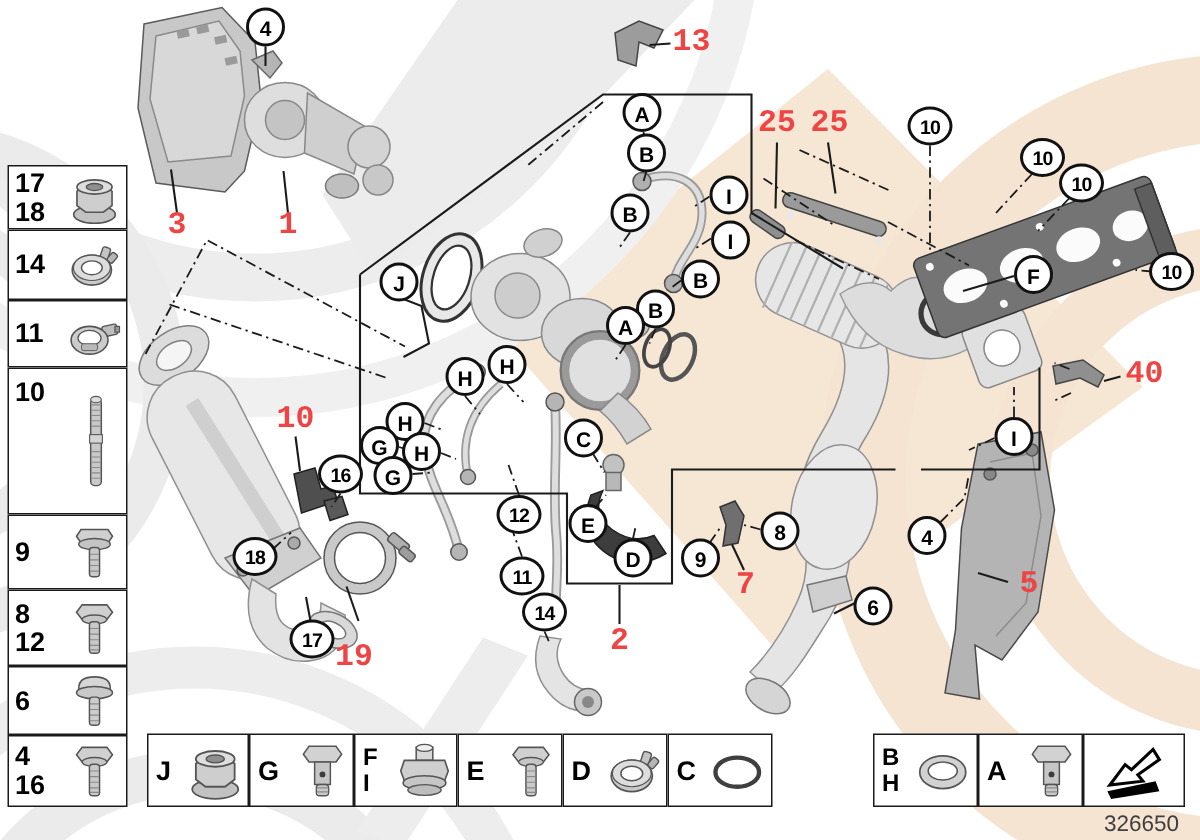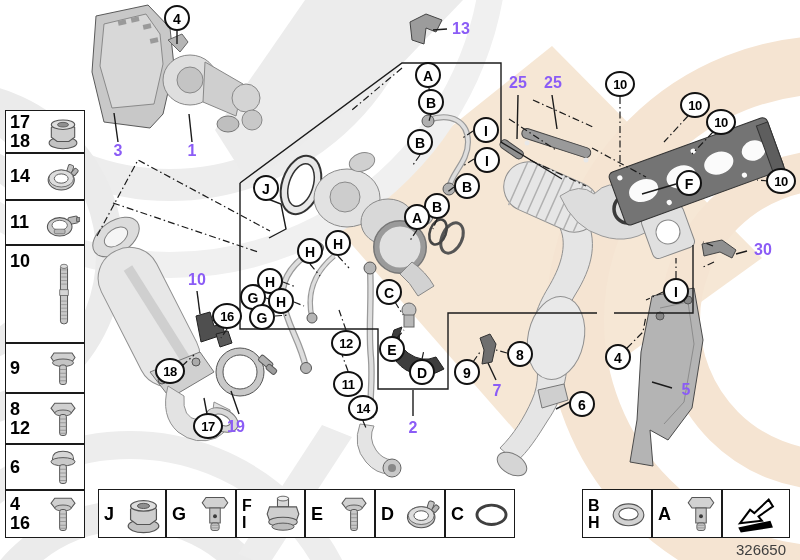--- a/index.html
+++ b/index.html
@@ -5,22 +5,22 @@
   html,body{margin:0;padding:0;background:#fff;}
   #canvas{position:relative;width:800px;height:560px;overflow:hidden;background:#fff;
           font-family:"Liberation Sans",sans-serif;}
   svg{display:block;}
   #bg{position:absolute;left:0;top:0;z-index:0;}
   #art{position:absolute;left:0;top:0;z-index:1;}
   .co{position:absolute;width:26px;height:26px;border:2px solid #111;border-radius:50%;
       background:#fff;font-weight:bold;font-size:14px;line-height:24px;text-align:center;
       color:#000;z-index:5;transform:translate(-50%,-50%);box-sizing:border-box;}
   .co2{width:30px;font-size:13px;letter-spacing:-0.5px;}
-  .pl{position:absolute;font-weight:bold;font-size:16px;color:#8b5cf6;z-index:5;
-      transform:translate(-50%,-50%);white-space:nowrap;}
+  .pl{position:absolute;font-weight:bold;font-size:21px;color:#ef4444;z-index:5;
+      transform:translate(-50%,-50%);white-space:nowrap;font-family:Liberation Mono, monospace;}
   .sbox{position:absolute;left:5px;width:80px;border:1.7px solid #1a1a1a;background:#fff;
         box-sizing:border-box;z-index:6;display:flex;align-items:center;}
   .sbox .slab{display:flex;flex-direction:column;justify-content:center;padding-left:4px;
         font-weight:bold;font-size:18px;line-height:19px;color:#000;min-width:30px;}
   .sbox svg{margin-left:auto;margin-right:3px;}
   .lbox{position:absolute;top:489px;height:49px;border:1.7px solid #1a1a1a;background:#fff;
         box-sizing:border-box;z-index:6;display:flex;align-items:center;}
   .lbox .llab{display:flex;flex-direction:column;justify-content:center;padding-left:5px;
         font-weight:bold;font-size:18px;line-height:18px;color:#000;min-width:20px;}
   .lbox svg{margin-left:auto;margin-right:2px;}
@@ -273,25 +273,25 @@
   <div class="co" style="left:582px;top:404px">6</div>
   <div class="co" style="left:618px;top:357px">4</div>
   <div class="co" style="left:676px;top:291px">I</div>
 
   <div class="pl" style="left:118px;top:151px">3</div>
   <div class="pl" style="left:192px;top:151px">1</div>
   <div class="pl" style="left:461px;top:29px">13</div>
   <div class="pl" style="left:518px;top:83px">25</div>
   <div class="pl" style="left:553px;top:83px">25</div>
   <div class="pl" style="left:197px;top:280px">10</div>
-  <div class="pl" style="left:236px;top:427px">19</div>
+  <div class="pl" style="left:236px;top:439px">19</div>
   <div class="pl" style="left:413px;top:428px">2</div>
   <div class="pl" style="left:497px;top:391px">7</div>
   <div class="pl" style="left:686px;top:390px">5</div>
-  <div class="pl" style="left:763px;top:250px">30</div>
+  <div class="pl" style="left:763px;top:250px">40</div>
 
   <svg width="0" height="0" style="position:absolute">
     <defs>
       <symbol id="sym-flange-nut" viewBox="0 0 48 52">
         <ellipse cx="24" cy="41" rx="19" ry="8" fill="#c2c2c2" stroke="#555" stroke-width="1.5"></ellipse>
         <polygon points="8,20 16,13 32,13 40,20 40,33 32,39 16,39 8,33" fill="#cecece" stroke="#555" stroke-width="1.5"></polygon>
         <ellipse cx="24" cy="16" rx="16" ry="6.5" fill="#dedede" stroke="#555" stroke-width="1.5"></ellipse>
         <ellipse cx="24" cy="16" rx="7.5" ry="3.2" fill="#8f8f8f" stroke="#555" stroke-width="1.2"></ellipse>
       </symbol>
       <symbol id="sym-spring-clamp" viewBox="0 0 48 52">

